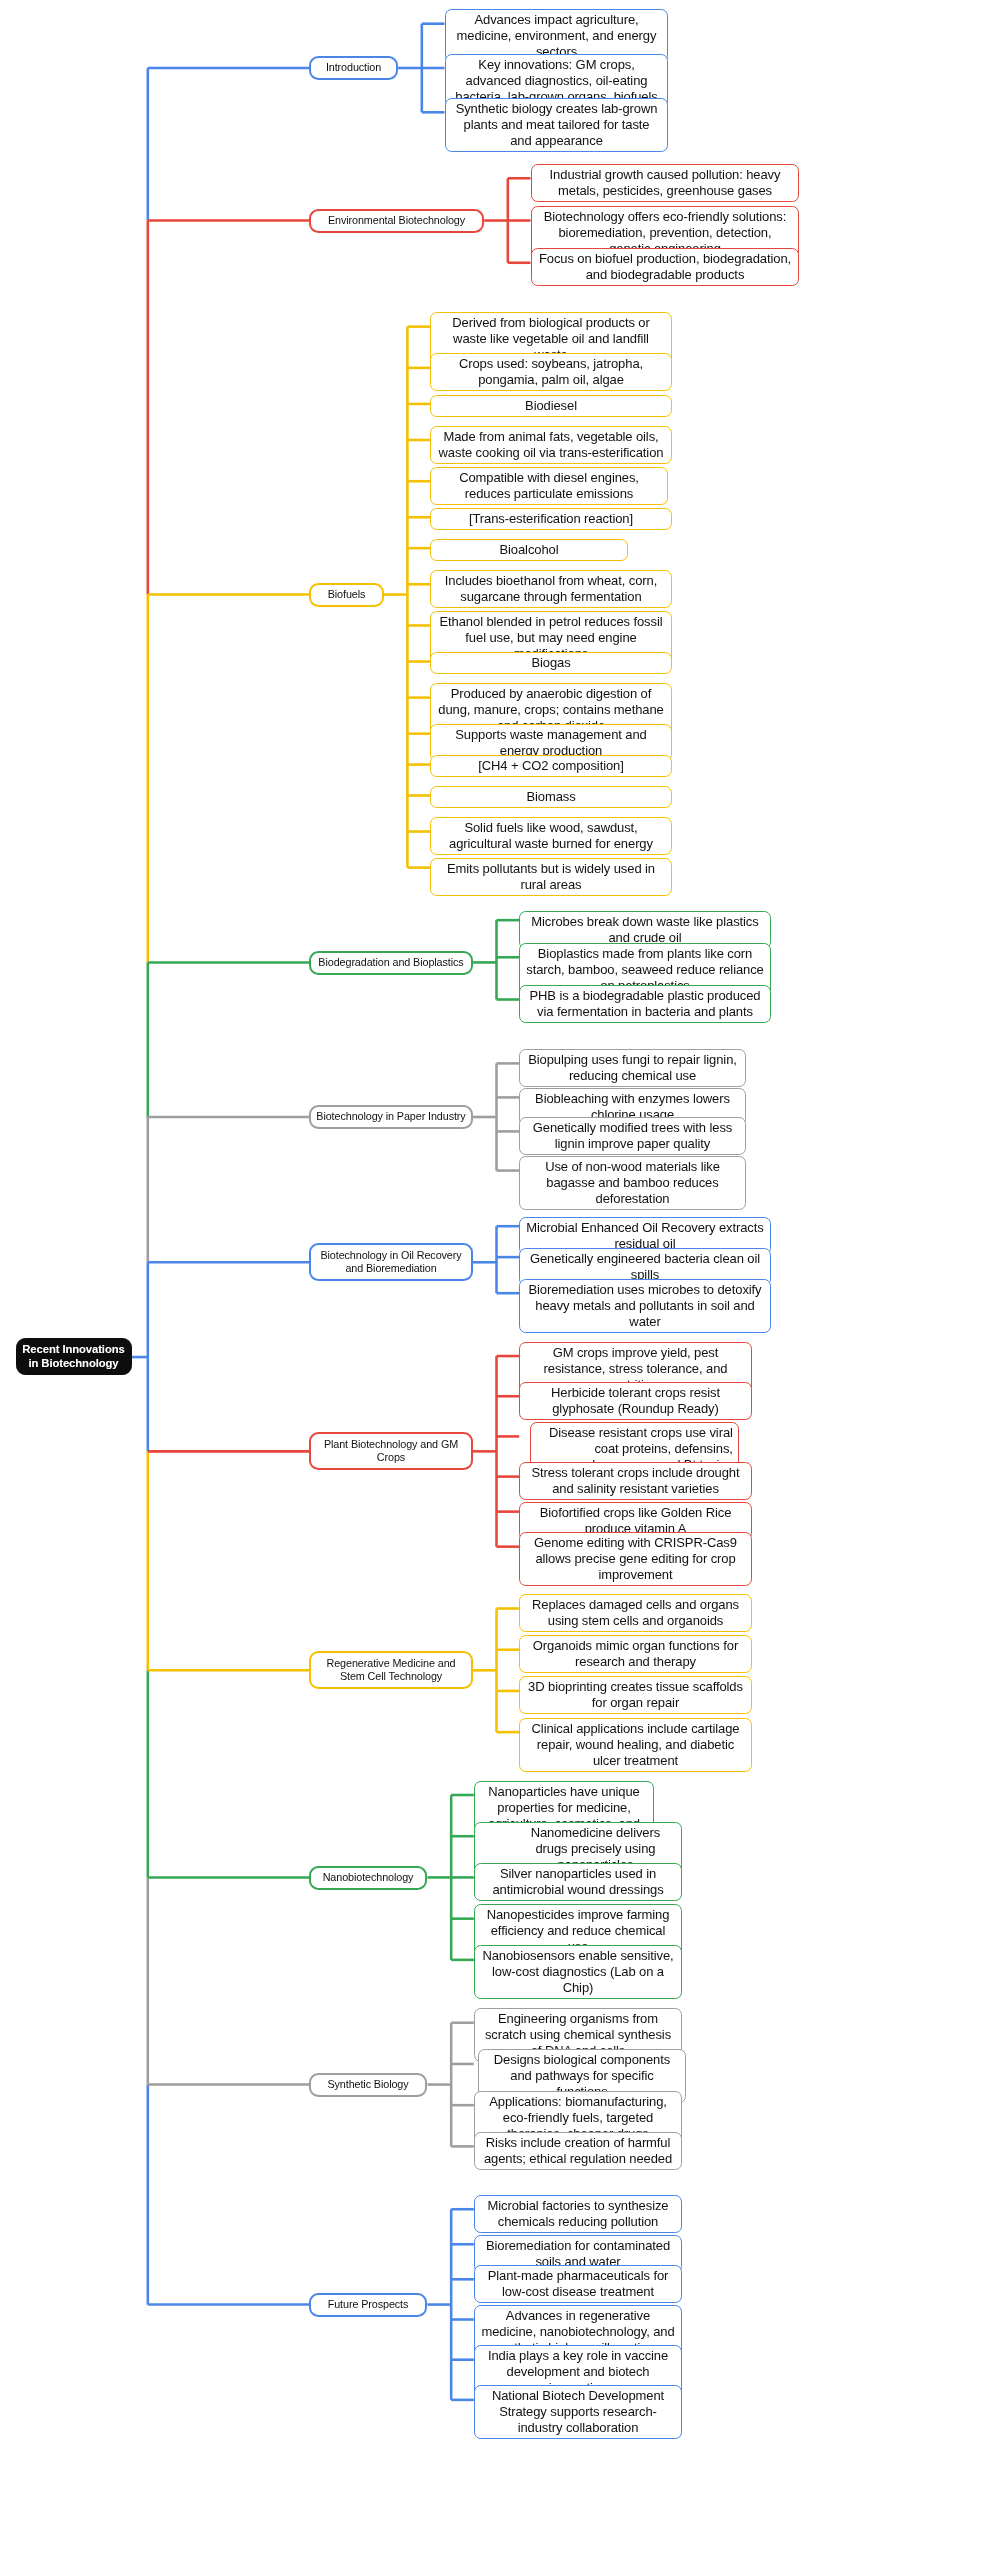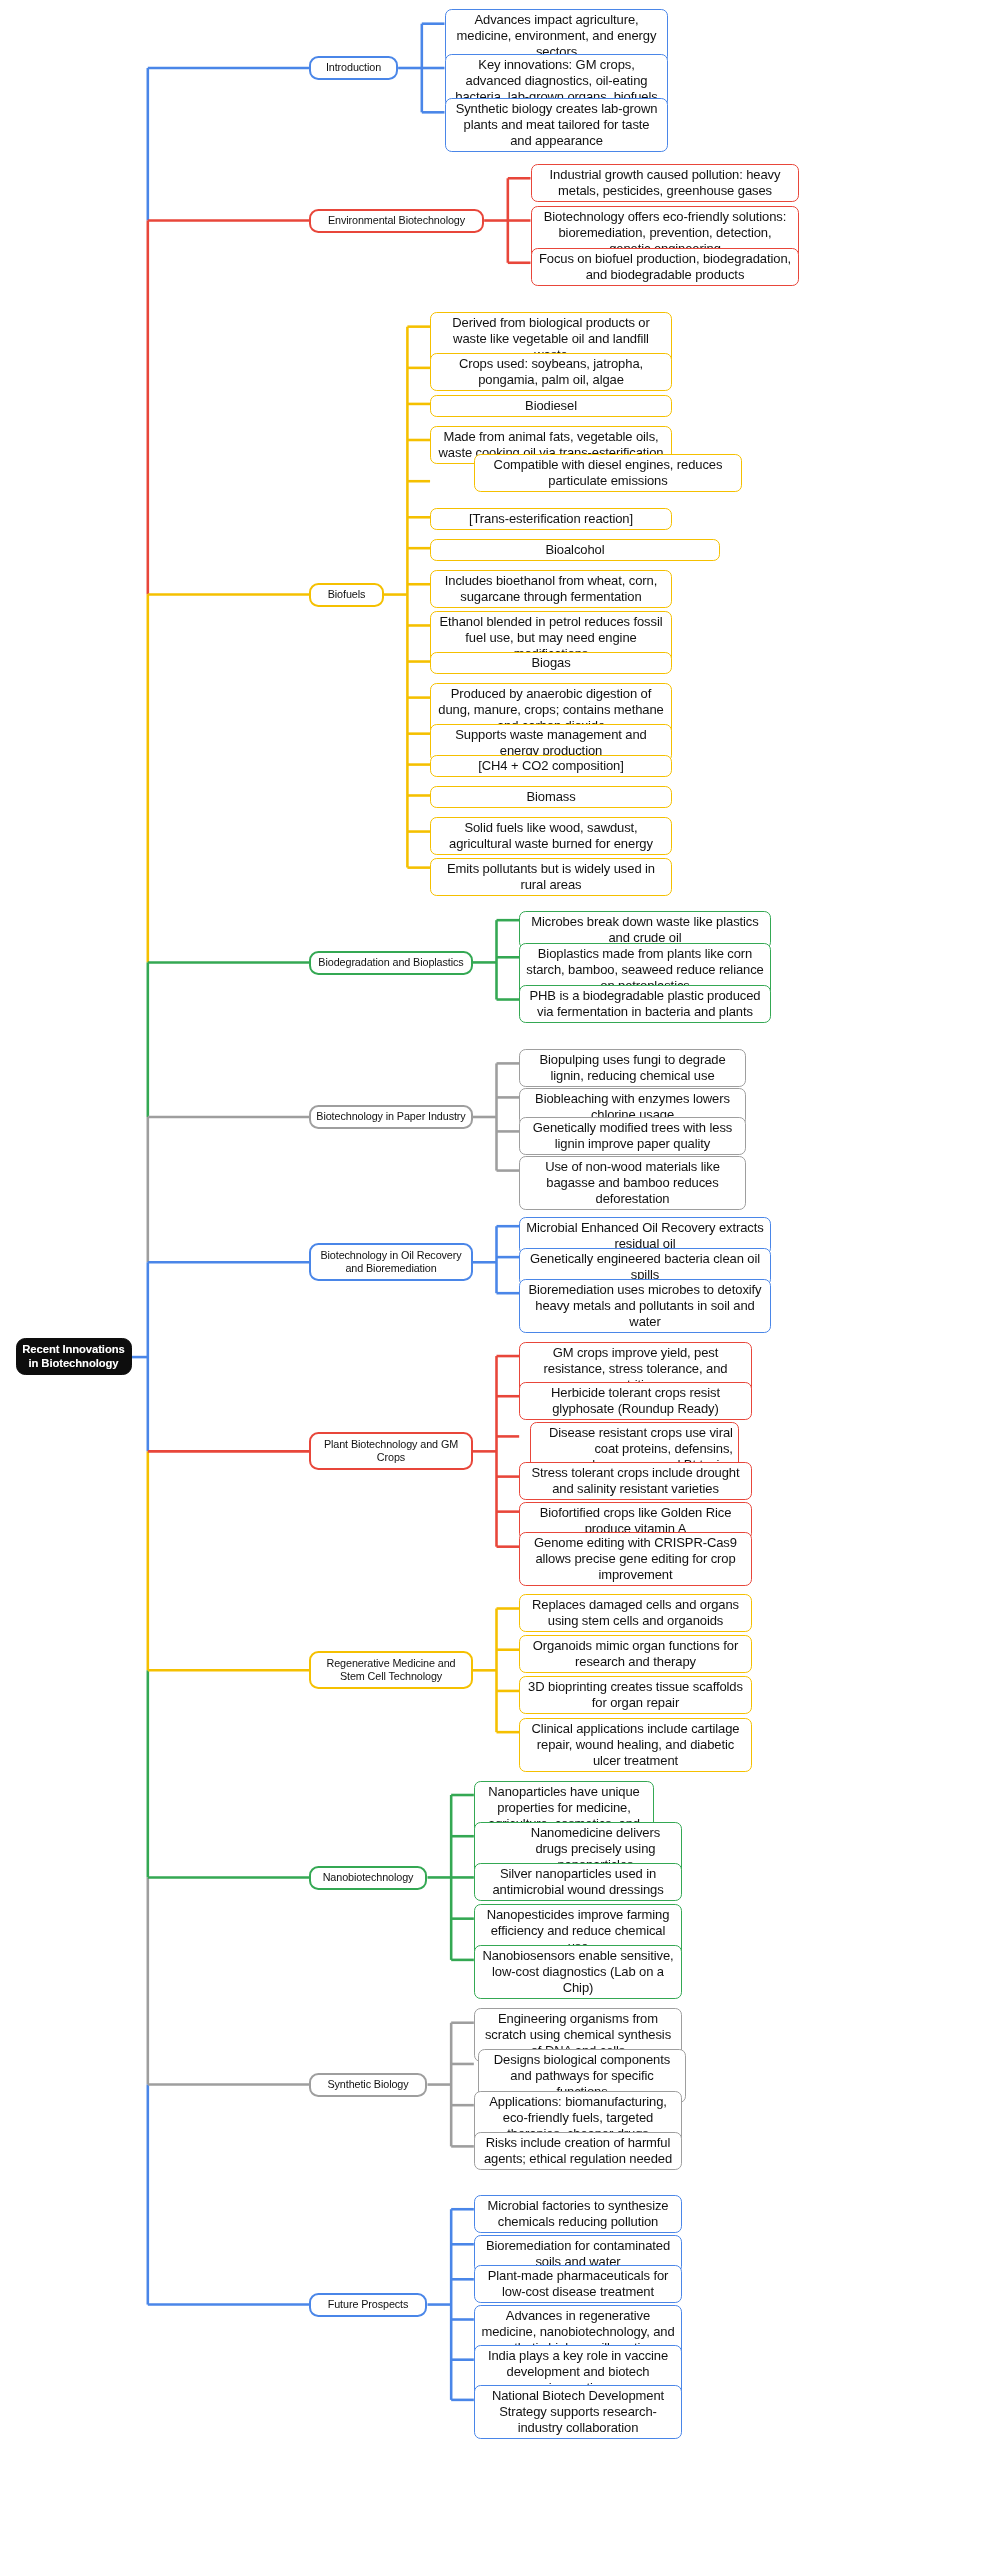--- a/index.html
+++ b/index.html
@@ -187,38 +187,38 @@
       <div class="node leaf c-blue" style="left: 445px; top: 98px; width: 223px; min-height: 29px;"><span>Synthetic biology creates lab-grown plants and meat tailored for taste and appearance</span></div>
       <div class="node branch c-red" style="left: 309px; top: 209px; width: 175px; min-height: 24px;"><span>Environmental Biotechnology</span></div>
       <div class="node leaf c-red" style="left: 531px; top: 164px; width: 268px; min-height: 29px;"><span>Industrial growth caused pollution: heavy metals, pesticides, greenhouse gases</span></div>
       <div class="node leaf c-red" style="left: 531px; top: 206px; width: 268px; min-height: 29px;"><span>Biotechnology offers eco-friendly solutions: bioremediation, prevention, detection, genetic engineering</span></div>
       <div class="node leaf c-red" style="left: 531px; top: 248px; width: 268px; min-height: 29px;"><span>Focus on biofuel production, biodegradation, and biodegradable products</span></div>
       <div class="node branch c-yellow" style="left: 309px; top: 583px; width: 75px; min-height: 24px;"><span>Biofuels</span></div>
       <div class="node leaf c-yellow" style="left: 430px; top: 312px; width: 242px; min-height: 29px;"><span>Derived from biological products or waste like vegetable oil and landfill waste</span></div>
       <div class="node leaf c-yellow" style="left: 430px; top: 353px; width: 242px; min-height: 29px;"><span>Crops used: soybeans, jatropha, pongamia, palm oil, algae</span></div>
       <div class="node leaf c-yellow" style="left: 430px; top: 395px; width: 242px; min-height: 18.5px;"><span>Biodiesel</span></div>
       <div class="node leaf c-yellow" style="left: 430px; top: 426px; width: 242px; min-height: 29px;"><span>Made from animal fats, vegetable oils, waste cooking oil via trans-esterification</span></div>
-      <div class="node leaf c-yellow" style="left: 430px; top: 454px; width: 268px; min-height: 29px; margin-left: 44px;"><span>Compatible with diesel engines, reduces particulate emissions</span></div>
+      <div class="node leaf c-yellow" style="left: 430px; top: 467px; width: 238px; min-height: 29px;"><span>Compatible with diesel engines, reduces particulate emissions</span></div>
       <div class="node leaf c-yellow" style="left: 430px; top: 508px; width: 242px; min-height: 18.5px;"><span>[Trans-esterification reaction]</span></div>
-      <div class="node leaf c-yellow" style="left: 430px; top: 539px; width: 290px; min-height: 18.5px;"><span>Bioalcohol</span></div>
+      <div class="node leaf c-yellow" style="left: 430px; top: 539px; width: 198px; min-height: 18.5px;"><span>Bioalcohol</span></div>
       <div class="node leaf c-yellow" style="left: 430px; top: 570px; width: 242px; min-height: 29px;"><span>Includes bioethanol from wheat, corn, sugarcane through fermentation</span></div>
       <div class="node leaf c-yellow" style="left: 430px; top: 611px; width: 242px; min-height: 29px;"><span>Ethanol blended in petrol reduces fossil fuel use, but may need engine modifications</span></div>
       <div class="node leaf c-yellow" style="left: 430px; top: 652px; width: 242px; min-height: 18.5px;"><span>Biogas</span></div>
       <div class="node leaf c-yellow" style="left: 430px; top: 683px; width: 242px; min-height: 29px;"><span>Produced by anaerobic digestion of dung, manure, crops; contains methane and carbon dioxide</span></div>
       <div class="node leaf c-yellow" style="left: 430px; top: 724px; width: 242px; min-height: 18.5px;"><span>Supports waste management and energy production</span></div>
       <div class="node leaf c-yellow" style="left: 430px; top: 755px; width: 242px; min-height: 18.5px;"><span>[CH4 + CO2 composition]</span></div>
       <div class="node leaf c-yellow" style="left: 430px; top: 786px; width: 242px; min-height: 18.5px;"><span>Biomass</span></div>
       <div class="node leaf c-yellow" style="left: 430px; top: 817px; width: 242px; min-height: 29px;"><span>Solid fuels like wood, sawdust, agricultural waste burned for energy</span></div>
       <div class="node leaf c-yellow" style="left: 430px; top: 858px; width: 242px; min-height: 18.5px;"><span>Emits pollutants but is widely used in rural areas</span></div>
       <div class="node branch c-green" style="left: 309px; top: 951px; width: 164px; min-height: 24px;"><span>Biodegradation and Bioplastics</span></div>
       <div class="node leaf c-green" style="left: 519px; top: 911px; width: 252px; min-height: 18.5px;"><span>Microbes break down waste like plastics and crude oil</span></div>
       <div class="node leaf c-green" style="left: 519px; top: 943px; width: 252px; min-height: 29px;"><span>Bioplastics made from plants like corn starch, bamboo, seaweed reduce reliance on petroplastics</span></div>
       <div class="node leaf c-green" style="left: 519px; top: 985px; width: 252px; min-height: 29px;"><span>PHB is a biodegradable plastic produced via fermentation in bacteria and plants</span></div>
       <div class="node branch c-gray" style="left: 309px; top: 1105px; width: 164px; min-height: 24px;"><span>Biotechnology in Paper Industry</span></div>
-      <div class="node leaf c-gray" style="left: 519px; top: 1049px; width: 227px; min-height: 29px;"><span>Biopulping uses fungi to degrade lignin, reducing chemical use</span></div>
+      <div class="node leaf c-gray" style="left: 519px; top: 1049px; width: 227px; min-height: 29px;"><span>Biopulping uses fungi to repair lignin, reducing chemical use</span></div>
       <div class="node leaf c-gray" style="left: 519px; top: 1088px; width: 227px; min-height: 18.5px;"><span>Biobleaching with enzymes lowers chlorine usage</span></div>
       <div class="node leaf c-gray" style="left: 519px; top: 1117px; width: 227px; min-height: 29px;"><span>Genetically modified trees with less lignin improve paper quality</span></div>
       <div class="node leaf c-gray" style="left: 519px; top: 1156px; width: 227px; min-height: 29px;"><span>Use of non-wood materials like bagasse and bamboo reduces deforestation</span></div>
       <div class="node branch c-blue" style="left: 309px; top: 1243px; width: 164px; min-height: 38px;"><span>Biotechnology in Oil Recovery and Bioremediation</span></div>
       <div class="node leaf c-blue" style="left: 519px; top: 1217px; width: 252px; min-height: 18.5px;"><span>Microbial Enhanced Oil Recovery extracts residual oil</span></div>
       <div class="node leaf c-blue" style="left: 519px; top: 1248px; width: 252px; min-height: 18.5px;"><span>Genetically engineered bacteria clean oil spills</span></div>
       <div class="node leaf c-blue" style="left: 519px; top: 1279px; width: 252px; min-height: 29px;"><span>Bioremediation uses microbes to detoxify heavy metals and pollutants in soil and water</span></div>
       <div class="node branch c-red" style="left: 309px; top: 1432px; width: 164px; min-height: 38px;"><span>Plant Biotechnology and GM Crops</span></div>
       <div class="node leaf c-red" style="left: 519px; top: 1342px; width: 233px; min-height: 29px;"><span>GM crops improve yield, pest resistance, stress tolerance, and nutrition</span></div>
       <div class="node leaf c-red" style="left: 519px; top: 1382px; width: 233px; min-height: 29px;"><span>Herbicide tolerant crops resist glyphosate (Roundup Ready)</span></div>

